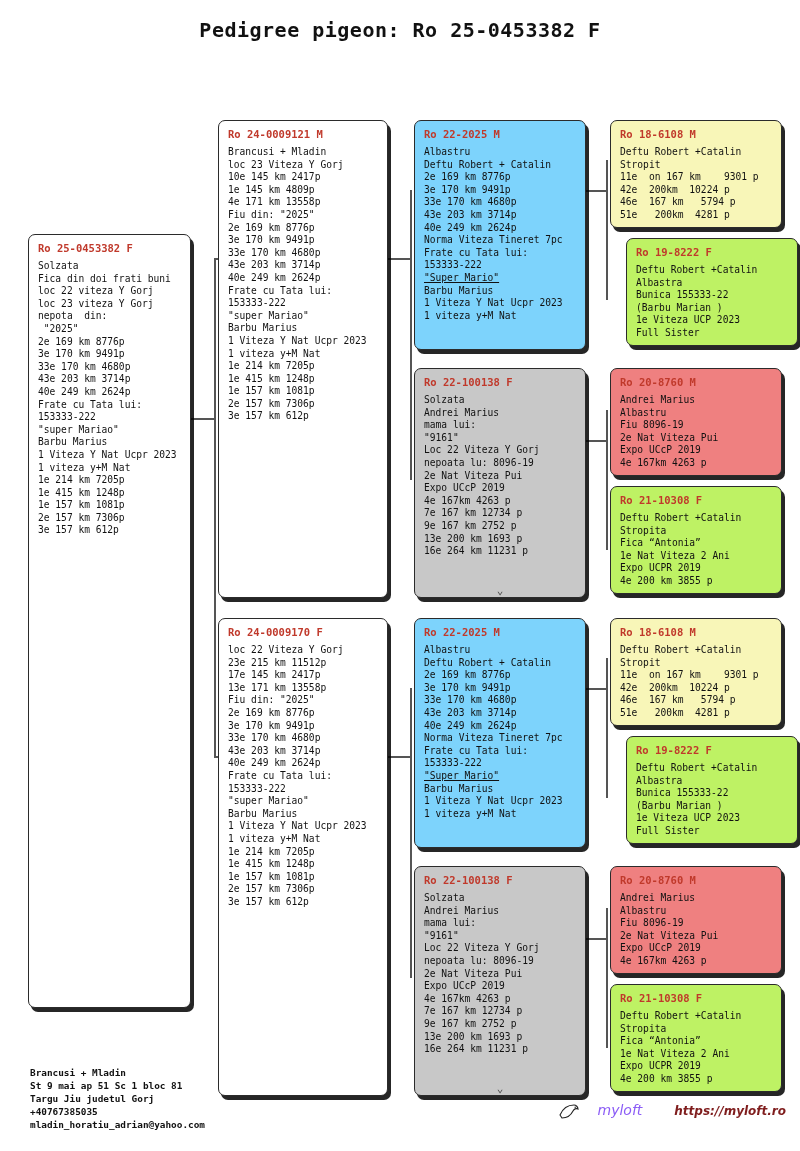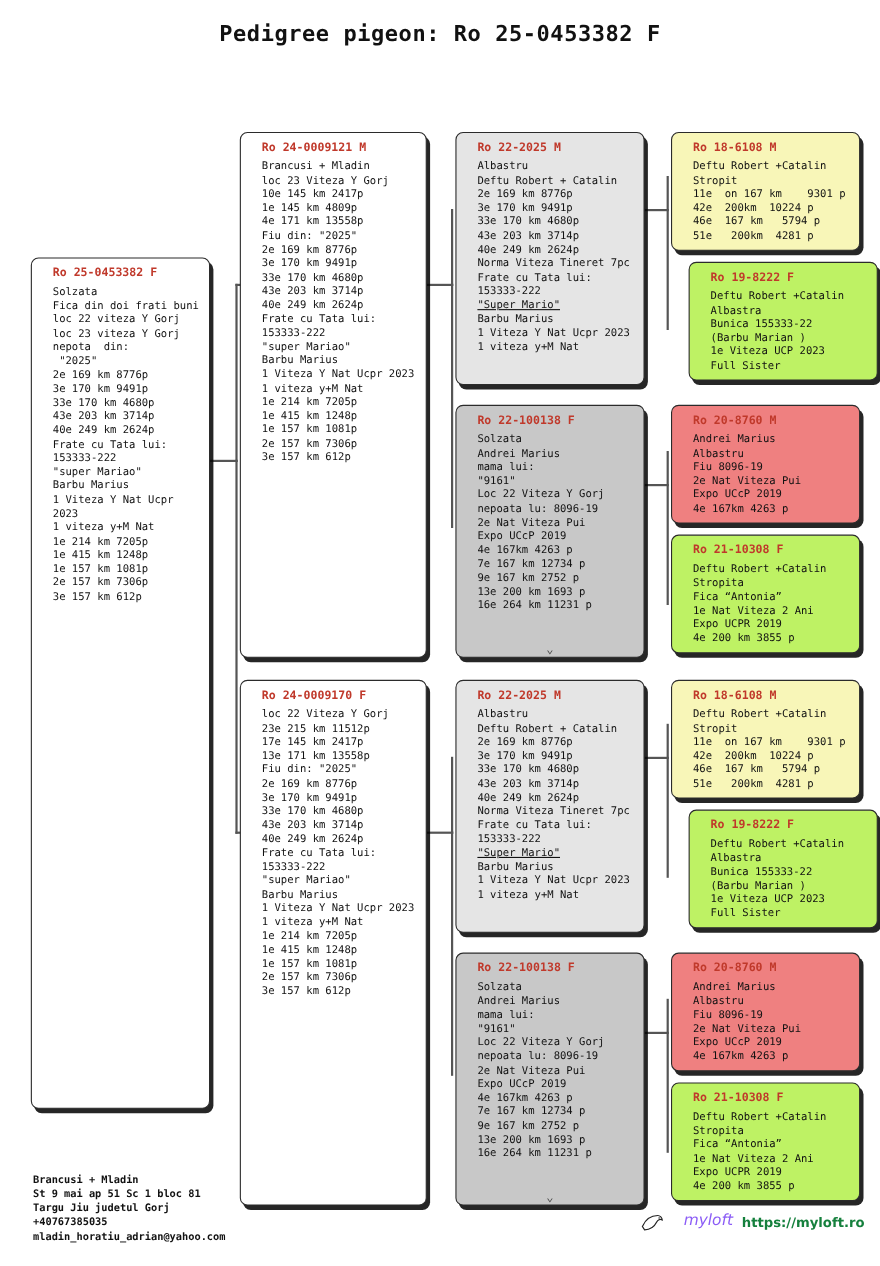--- a/index.html
+++ b/index.html
@@ -26,41 +26,41 @@
     color: #111111;
     letter-spacing: 0.5px;
   }
   .card {
     position: absolute;
     box-sizing: border-box;
     border: 1px solid #2b2b2b;
     border-radius: 7px;
     box-shadow: 3px 4px 0 rgba(0,0,0,0.85);
     overflow: hidden;
-    padding: 7px 9px 6px 19px;
+    padding: 7px 9px 6px 9px;
   }
   .card .hdr {
     font-size: 10.5px;
     font-weight: bold;
     color: #c0392b;
     margin-bottom: 6px;
     white-space: pre;
   }
   .card .body {
     font-size: 9.6px;
     line-height: 12.6px;
     color: #111111;
     white-space: pre-wrap;
   }
   .card .body u {
     text-decoration: underline;
   }
   
   .c-white { background: #ffffff; }
-  .c-pink  { background: #e5e5e5; }
+  .c-pink  { background: #7dd3fc; }
   .c-gray  { background: #c8c8c8; }
   .c-yellow{ background: #f8f6b8; }
   .c-green { background: #bef264; margin-left: 16px; }
   .c-red   { background: #ef8080; }
   .c-lightpink { background: #bef264; }
 
   .chev {
     position: absolute;
     bottom: 1px;
     left: 0;
@@ -101,21 +101,23 @@
     gap: 18px;
     font-family: "DejaVu Sans", "Liberation Sans", sans-serif;
     font-size: 14px;
     color: #8b5cf6;
     font-style: italic;
   }
   .brand .url {
     font-family: "DejaVu Sans", "Liberation Sans", sans-serif;
     font-size: 12px;
     font-weight: bold;
-    color: #15803d;
+    font-style: italic;
+    color: #7f1d1d;
+    margin-left: 24px;
   }
 </style>
 </head>
 <body>
 
 <div class="page-title">Pedigree pigeon: Ro 25-0453382 F</div>
 
 <div class="line" style="left:190px; top:418px; width:26px; height:2px;"></div>
 <div class="line" style="left:214px; top:258px; width:2px; height:162px;"></div>
 <div class="line" style="left:214px; top:418px; width:2px; height:340px;"></div>

